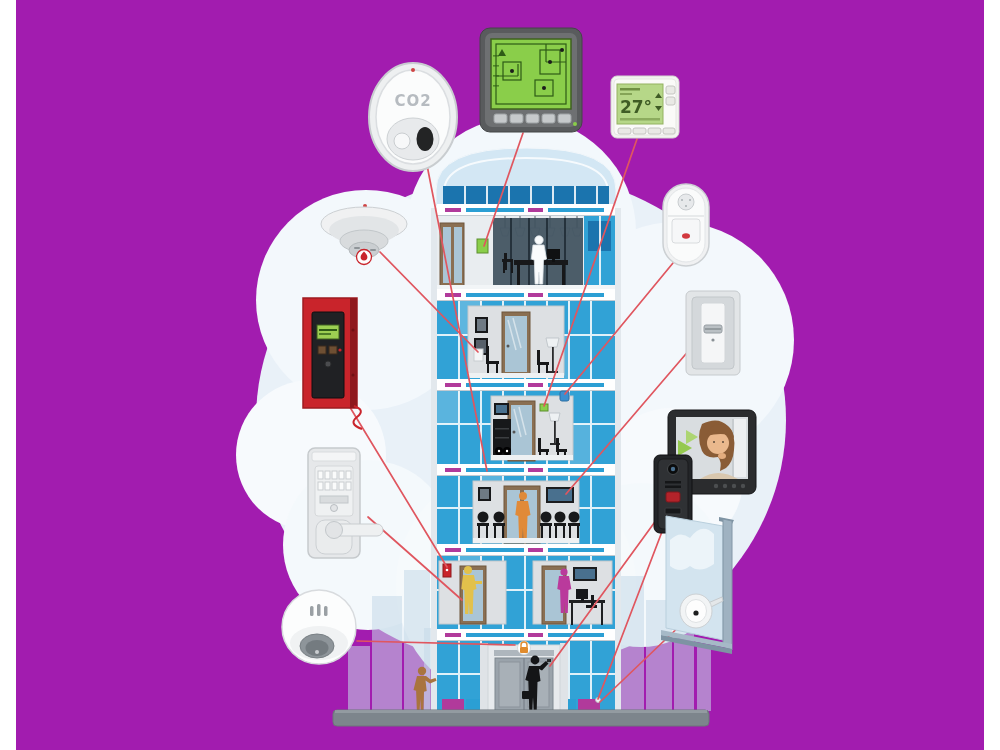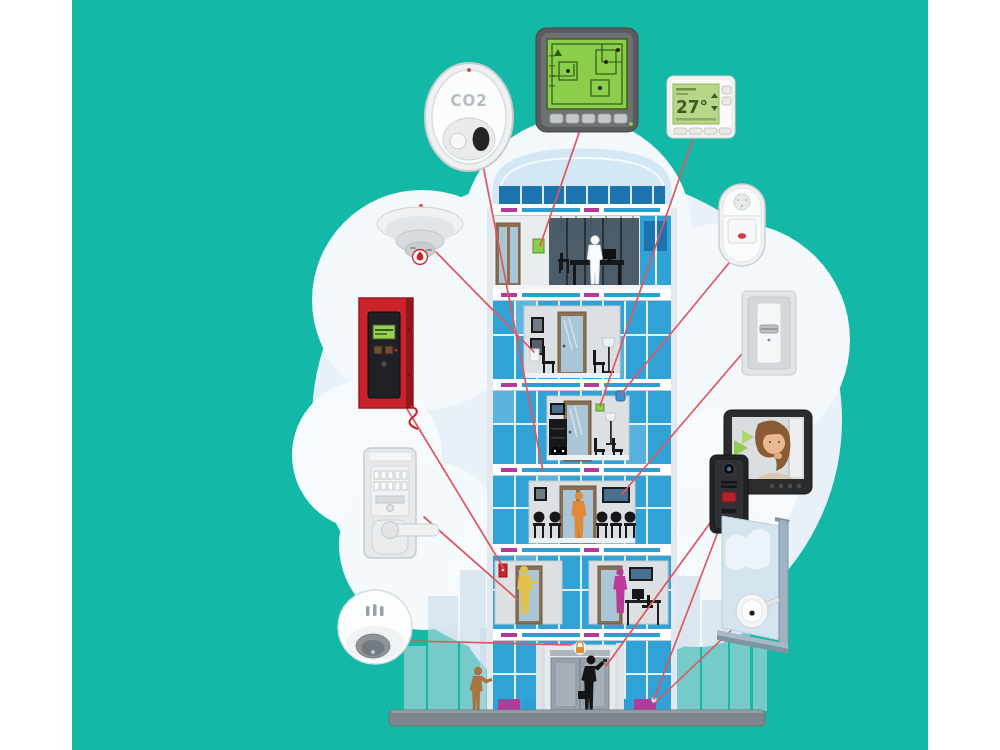--- a/index.html
+++ b/index.html
@@ -1,16 +1,16 @@
 <!DOCTYPE html>
 <html style="--glass_blue: #31a2d6; --glass_blue_deep: #1b74ae; --dome_blue: #d3e7f4; --accent_magenta: #b13a9b; --accent_blue: #2b9fd4; --connection_red: #e0565f; --fire_red: #c9242b; --screen_green: #8ace4a; --lcd_green: #b6d788; --ground_gray: #7d858c; --skyline_blue: #c5d9e8; --cloud_blue: #e9f1f8;"><head>
 <meta charset="utf-8">
 <style>
   html,body{margin:0;padding:0;background:#fff;}
-  .stage{position:relative;width:856px;height:750px;background:#14b8a6;overflow:hidden;margin:0 auto;
+  .stage{position:relative;width:968px;height:750px;background:#a21caf;overflow:hidden;margin:0 auto;
          font-family:"DejaVu Sans",sans-serif;}
   svg{display:block}
   text{font-family:"DejaVu Sans",sans-serif;}
   .cld{fill:var(--cloud_blue);}
   .cld2{fill:#f3f8fc;}
   .sky{fill:var(--skyline_blue);opacity:.55;}
   .gnd{fill:var(--ground_gray);}
   .dome{fill:var(--dome_blue);}
   .deep{fill:var(--glass_blue_deep);}
   .glass{fill:var(--glass_blue);}

